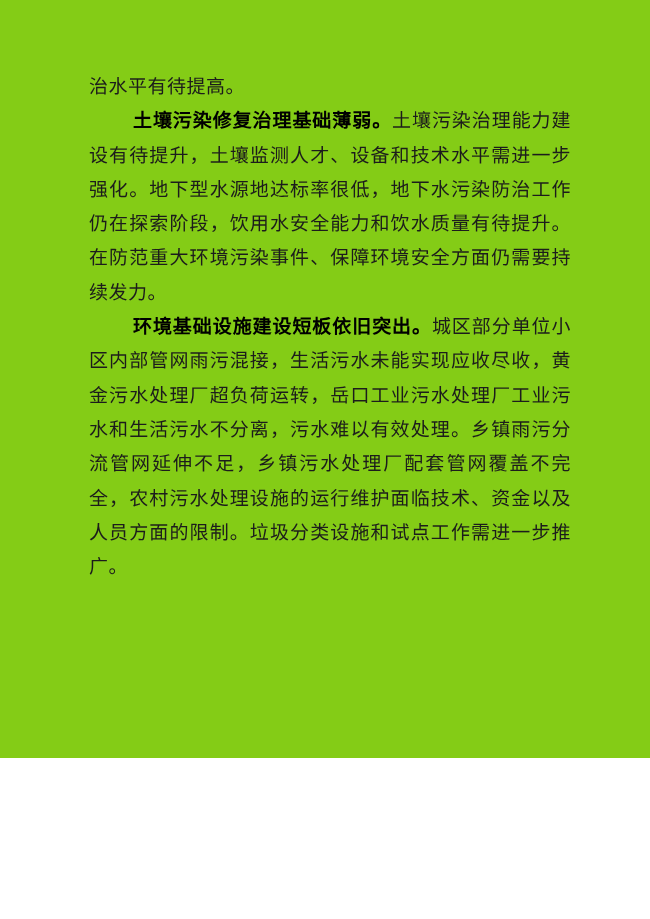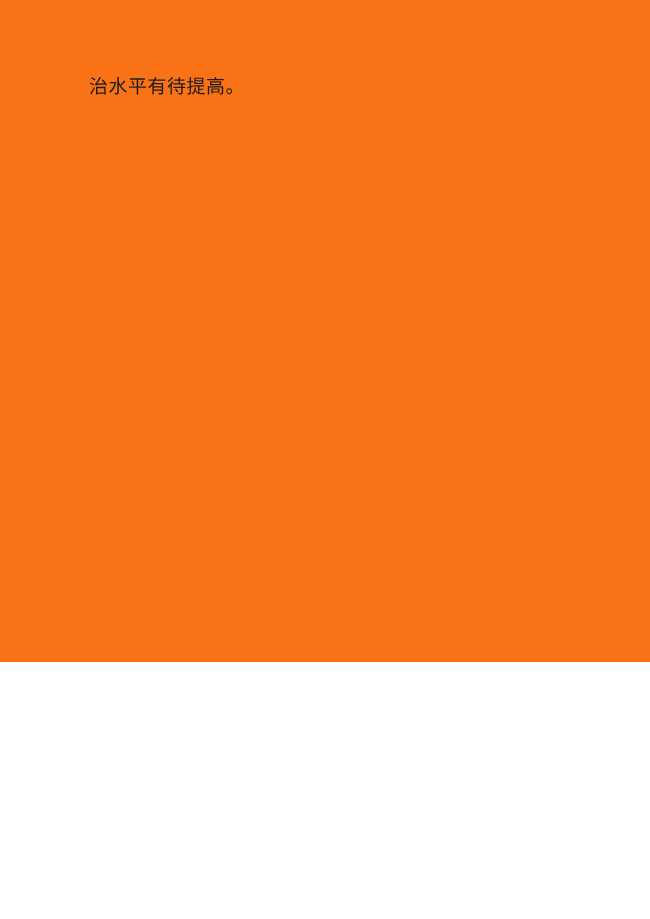--- a/index.html
+++ b/index.html
@@ -3,22 +3,22 @@
 <meta charset="utf-8">
 <style>
   html, body {
     margin: 0;
     padding: 0;
     background: #ffffff;
   }
   .page {
     position: relative;
     width: 650px;
-    height: 662px;
-    background: #f97316;
+    height: 758px;
+    background: #84cc16;
     overflow: hidden;
     font-family: "Liberation Serif", "DejaVu Serif", serif;
   }
   .text-block {
     position: absolute;
     left: 89px;
     top: 70px;
     width: 482px;
   }
   .para {
@@ -48,17 +48,19 @@
     font-family: "Liberation Serif", "DejaVu Serif", serif;
   }
 </style>
 </head>
 <body>
 
 <div class="page">
   <div class="text-block">
   <p class="para"><b class="lead"></b><span class="body-text">治水平有待提高。</span></p>
 
+  <p class="para indent"><b class="lead">土壤污染修复治理基础薄弱。</b><span class="body-text">土壤污染治理能力建设有待提升，土壤监测人才、设备和技术水平需进一步强化。地下型水源地达标率很低，地下水污染防治工作仍在探索阶段，饮用水安全能力和饮水质量有待提升。在防范重大环境污染事件、保障环境安全方面仍需要持续发力。</span></p>
 
+  <p class="para indent"><b class="lead">环境基础设施建设短板依旧突出。</b><span class="body-text">城区部分单位小区内部管网雨污混接，生活污水未能实现应收尽收，黄金污水处理厂超负荷运转，岳口工业污水处理厂工业污水和生活污水不分离，污水难以有效处理。乡镇雨污分流管网延伸不足，乡镇污水处理厂配套管网覆盖不完全，农村污水处理设施的运行维护面临技术、资金以及人员方面的限制。垃圾分类设施和试点工作需进一步推广。</span></p>
 
 </div>
   <div class="footer">7</div>
 </div>
 
 </body></html>

